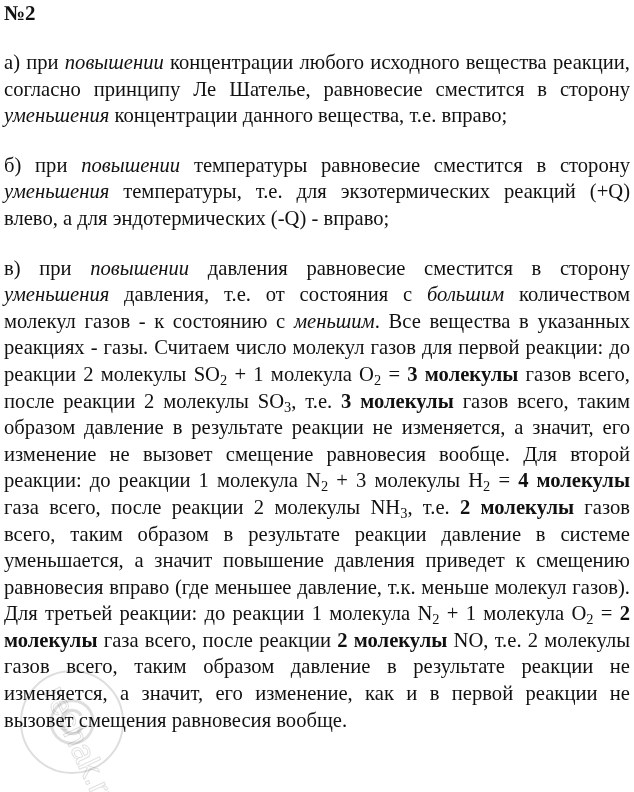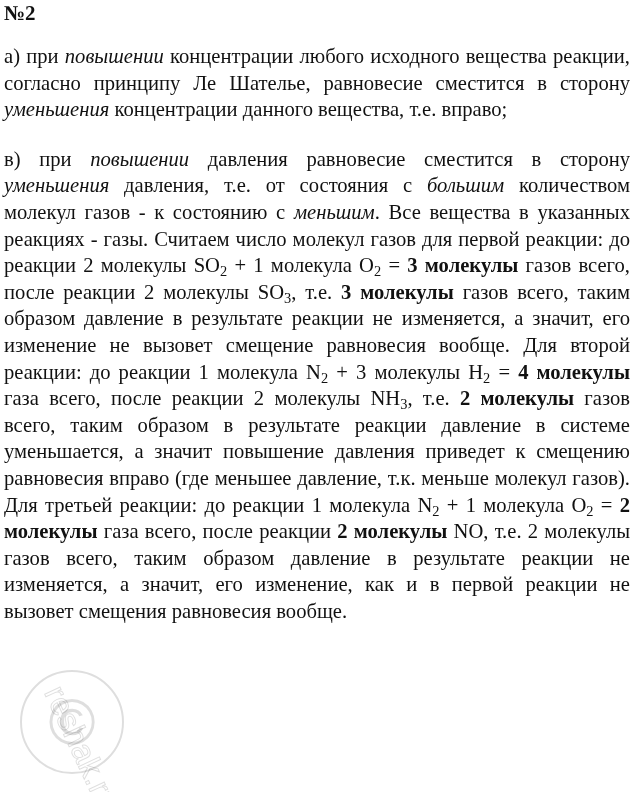--- a/index.html
+++ b/index.html
@@ -8,21 +8,21 @@
     font-family: "Liberation Serif", "DejaVu Serif", serif;
     color: #111111;
   }
   .header {
     position: absolute; top: 0; left: 4px; right: 4px; height: 30px;
     display: flex; justify-content: space-between; align-items: flex-start;
     font-size: 21px; line-height: 26px;
   }
   .task-num { font-weight: bold; }
   .content {
-    position: absolute; top: 43px; left: 4px; width: 626px;
+    position: absolute; top: 49px; left: 4px; width: 626px;
     font-size: 20.6px; line-height: 26.6px;
   }
   .para { margin: 0 0 23px 0; text-align: justify; text-align-last: left; }
   .para:last-child { margin-bottom: 0; }
   i { font-style: italic; }
   b { font-weight: bold; }
   sub { font-size: 0.7em; vertical-align: -0.25em; line-height: 0; }
   .watermark {
     position: absolute; left: 20px; top: 630px; width: 170px; height: 150px;
     color: rgba(0,0,0,0.13); pointer-events: none;
@@ -42,19 +42,20 @@
 </style>
 </head>
 <body>
 
 <div class="header">
   <span class="task-num">№2</span>
 </div>
 
 <div class="content">
   <p class="para"><span>а) при </span><i>повышении</i><span> концентрации любого исходного вещества реакции, согласно принципу Ле Шателье, равновесие сместится в сторону </span><i>уменьшения</i><span> концентрации данного вещества, т.е. вправо;</span></p>
+  <p class="para"><span>б) при </span><i>повышении</i><span> температуры равновесие сместится в сторону </span><i>уменьшения</i><span> температуры, т.е. для экзотермических реакций (+Q) влево, а для эндотермических (-Q) - вправо;</span></p>
   <p class="para"><span>в) при </span><i>повышении</i><span> давления равновесие сместится в сторону </span><i>уменьшения</i><span> давления, т.е. от состояния с </span><i>большим</i><span> количеством молекул газов - к состоянию с </span><i>меньшим</i><span>. Все вещества в указанных реакциях - газы. Считаем число молекул газов для первой реакции: до реакции 2 молекулы SO</span><sub>2</sub><span> + 1 молекула O</span><sub>2</sub><span> =  </span><b>3 молекулы</b><span> газов всего, после реакции 2 молекулы  SO</span><sub>3</sub><span>, т.е. </span><b>3 молекулы</b><span> газов всего, таким образом давление в результате реакции не изменяется, а значит, его изменение не вызовет смещение равновесия вообще. Для второй реакции: до реакции 1 молекула N</span><sub>2</sub><span> + 3 молекулы H</span><sub>2</sub><span> = </span><b>4 молекулы</b><span> газа всего, после реакции 2 молекулы NH</span><sub>3</sub><span>, т.е. </span><b>2 молекулы</b><span> газов всего, таким образом в результате реакции давление в системе уменьшается, а значит повышение давления приведет к смещению равновесия вправо (где меньшее давление, т.к. меньше молекул газов). Для третьей реакции: до реакции 1 молекула N</span><sub>2</sub><span> + 1 молекула O</span><sub>2</sub><span> = </span><b>2 молекулы</b><span> газа всего, после реакции </span><b>2 молекулы</b><span> NO, т.е. 2 молекулы газов всего, таким образом давление в результате реакции не изменяется, а значит, его изменение, как и в первой реакции не вызовет смещения равновесия вообще.</span></p>
 </div>
 
 <div class="watermark">
   <div class="wm-circle">©</div>
   <div class="wm-text">reshak.ru</div>
 </div>
 
 </body></html>

